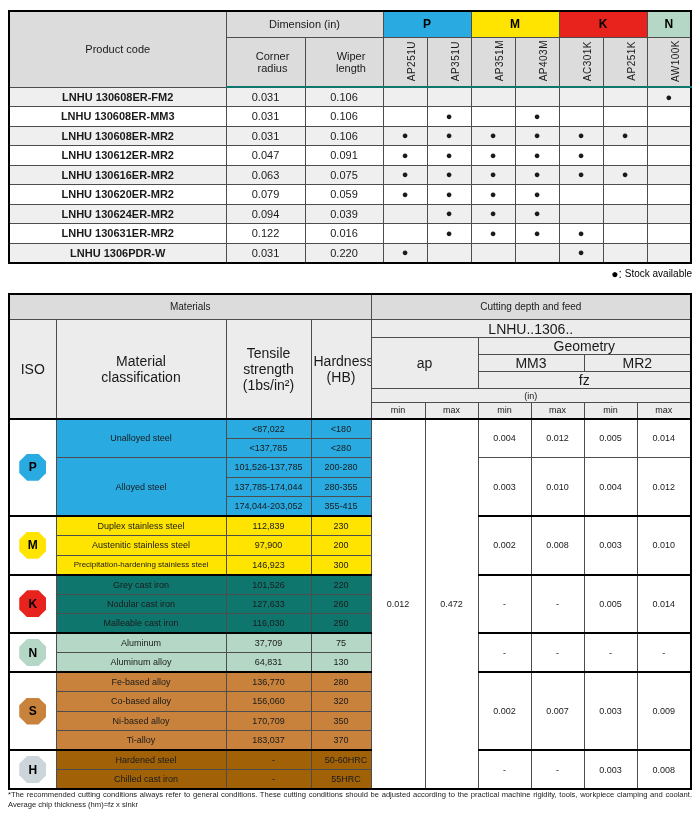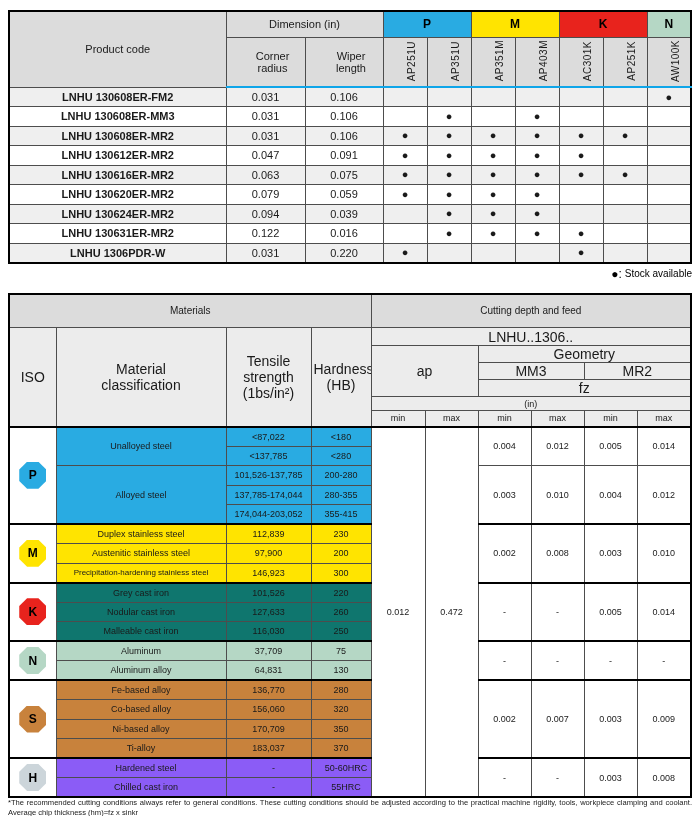--- a/index.html
+++ b/index.html
@@ -17,21 +17,21 @@
   #t1 { width:684px; border:2px solid #000; }
   #t1 th, #t1 td {
     border:1px solid #4d4d4d; padding:0 2px;
     text-align:center; vertical-align:middle;
     font-size:11px; font-weight:400; overflow:hidden;
   }
   #t1 tr.h-group { height:26px; }
   #t1 tr.h-sub   { height:50px; }
   #t1 tbody tr   { height:19.5px; }
   #t1 thead th   { background:#dcdcdc; }
-  #t1 tr.h-sub th{ border-bottom:2px solid #0ea5e9;padding-left:16px; }
+  #t1 tr.h-sub th{ border-bottom:2px solid #0f766e;padding-left:16px; }
   #t1 th.grp { font-weight:700; font-size:12px; color:#000; }
   #t1 th.bg-p { background:#29abe2; }
   #t1 th.bg-m { background:#ffe400; }
   #t1 th.bg-k { background:#e8231d; }
   #t1 th.bg-n { background:#b5d7c5; }
   .vtext {
     writing-mode:vertical-rl; transform:rotate(180deg);
     display:inline-block; white-space:nowrap;
     font-size:10px; letter-spacing:0.5px; line-height:1;
   }
@@ -43,32 +43,32 @@
   .legend .sym { font-size:12px; vertical-align:-1px; }
 
   
   #t2 { width:684px; border:2px solid #000; margin-top:12px; }
   #t2 th, #t2 td {
     border:1px solid #4d4d4d; padding:0 2px;
     text-align:center; vertical-align:middle;
     font-size:9px; font-weight:400; overflow:hidden;
   }
   #t2 thead th { background:#ececec; font-size:14px; }
-  #t2 thead tr.r-a th { background:#dcdcdc; height:34px; font-size:10px; }
+  #t2 thead tr.r-a th { background:#dcdcdc; height:26px; font-size:10px; }
   #t2 thead tr.r-b { height:18px; } #t2 thead tr.r-c { height:17px; }
   #t2 thead tr.r-d { height:17px; } #t2 thead tr.r-e { height:16px; }
   #t2 thead tr.r-f { height:14px; } #t2 thead tr.r-g { height:16px; }
   #t2 thead tr.r-f th, #t2 thead tr.r-g th { font-size:9px; }
   #t2 tbody tr { height:19.5px; }
   #t2 td.bg-p { background:#29abe2;margin-top:48px; }
   #t2 td.bg-m { background:#ffe400; }
   #t2 td.bg-k { background:#0f766e; }
   #t2 td.bg-n { background:#b5d7c5; }
   #t2 td.bg-s { background:#c8823c; }
-  #t2 td.bg-h { background:#8b5cf6;padding-left:12px; }
+  #t2 td.bg-h { background:#a16207;padding-left:12px; }
   #t2 tr.sec-top td { border-top:2px solid #000; }
   #t2 td.small { font-size:8px; }
   .oct {
     width:27px; height:27px; margin:0 auto;
     clip-path:polygon(29% 0,71% 0,100% 29%,100% 71%,71% 100%,29% 100%,0 71%,0 29%);
     display:flex; align-items:center; justify-content:center;
     font-weight:700; font-size:12px; color:#000;
   }
   .oct-p { background:#29abe2; } .oct-m { background:#ffe400; }
   .oct-k { background:#e8231d; } .oct-n { background:#b5d7c5; }

